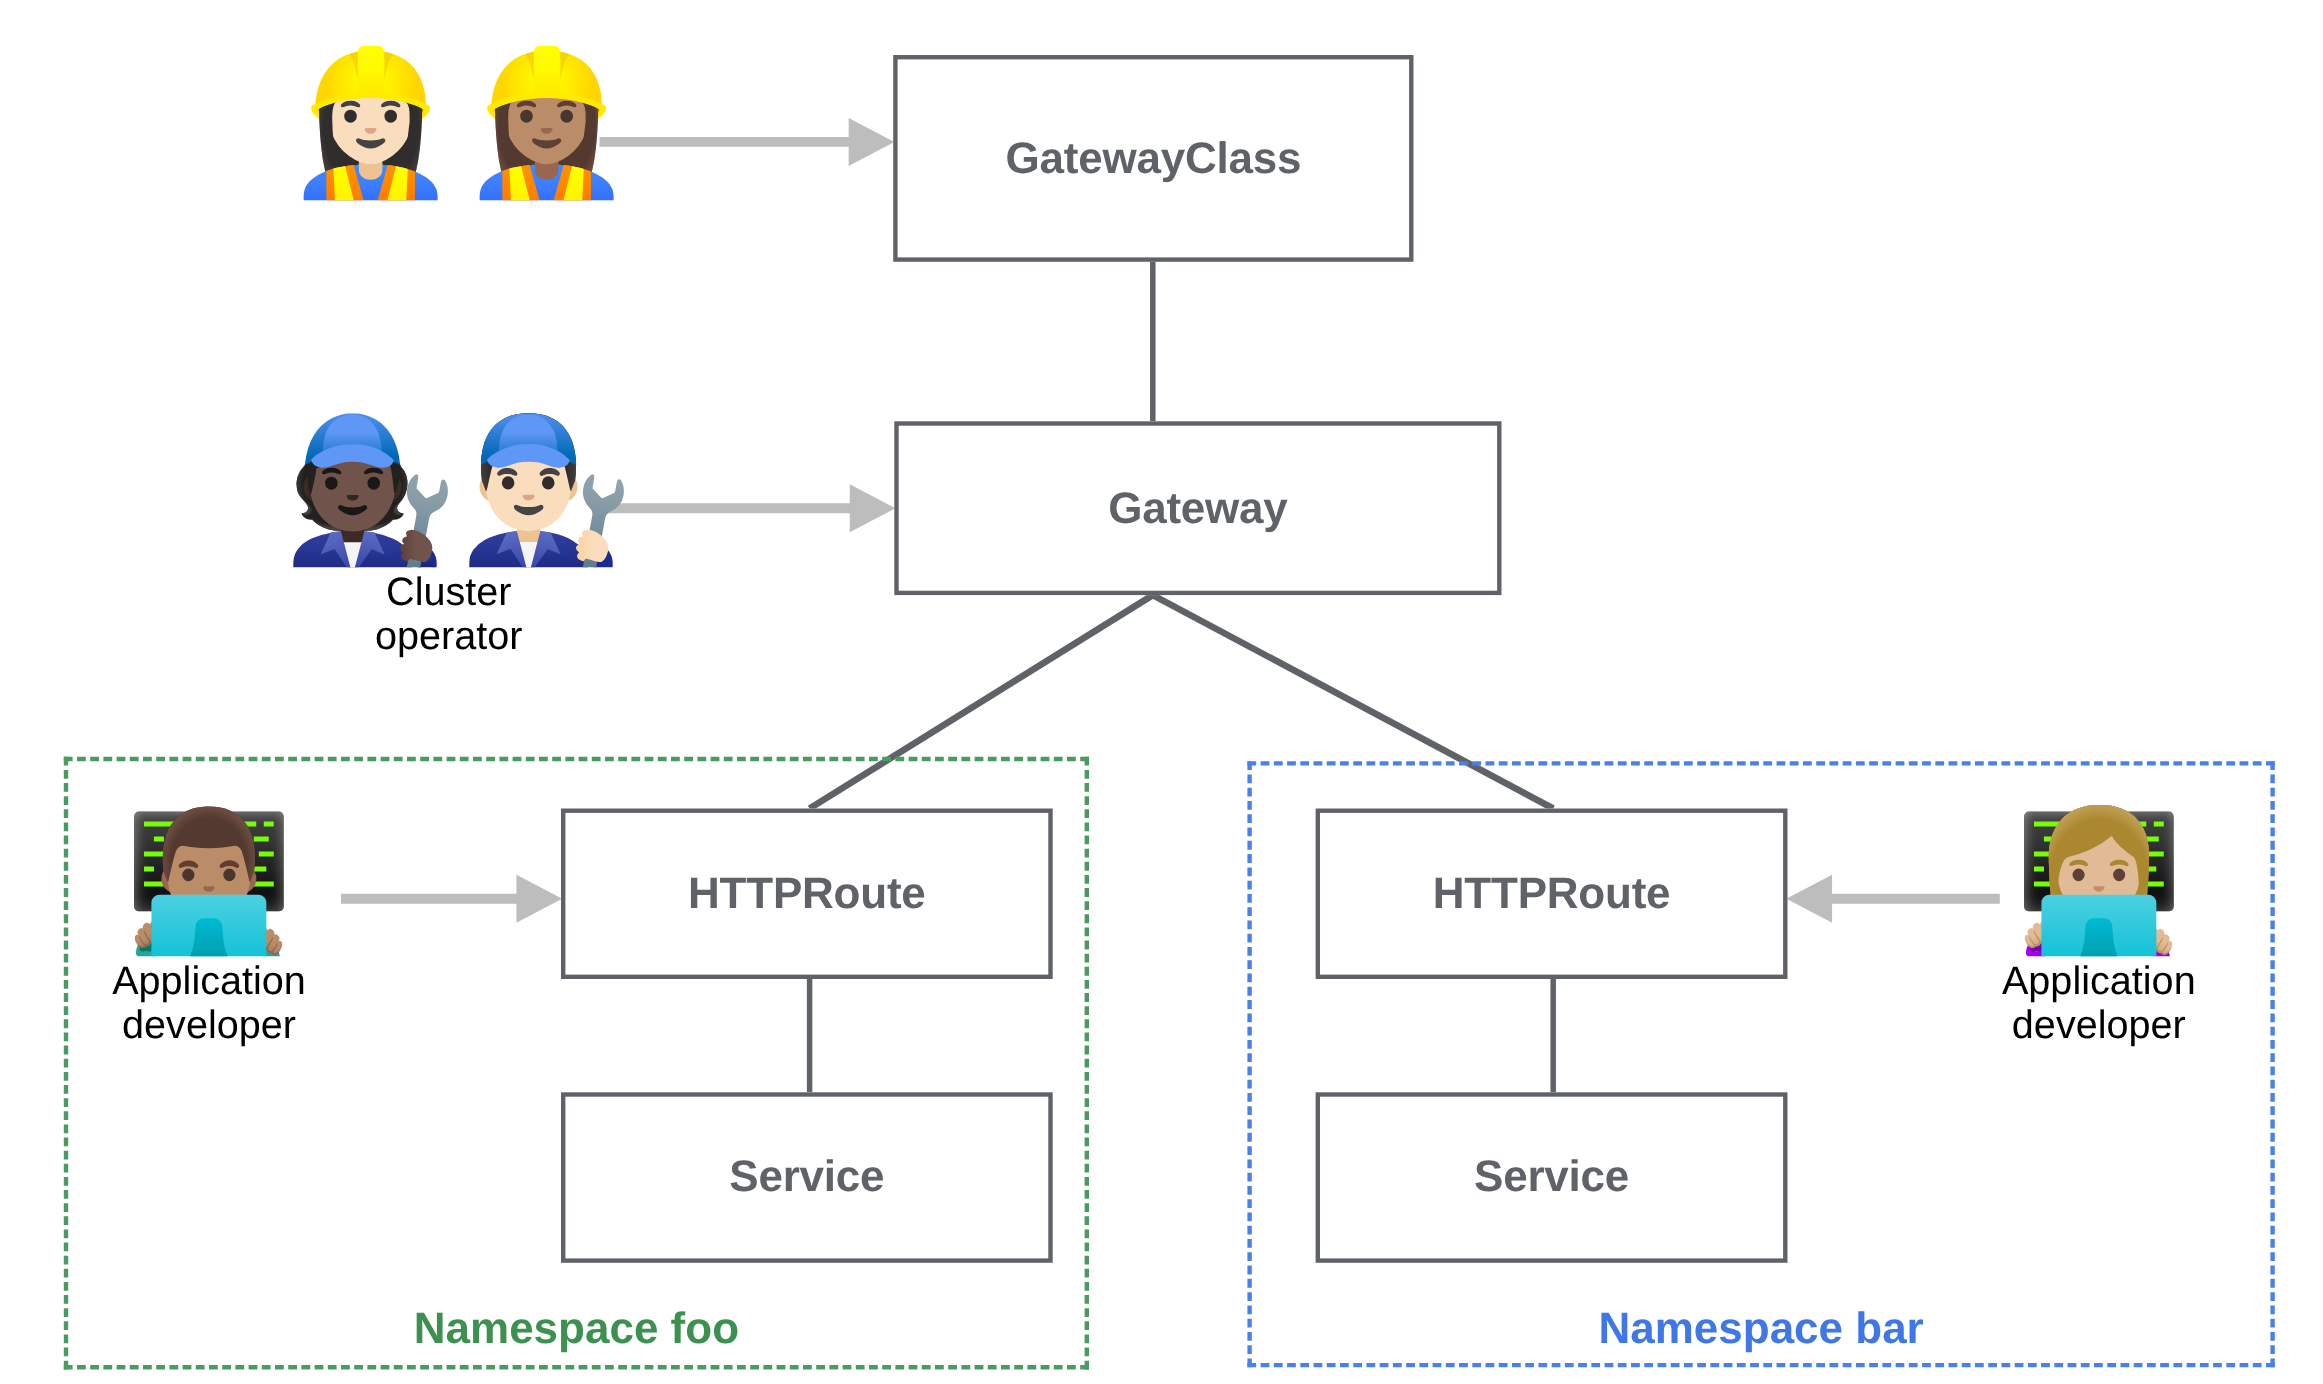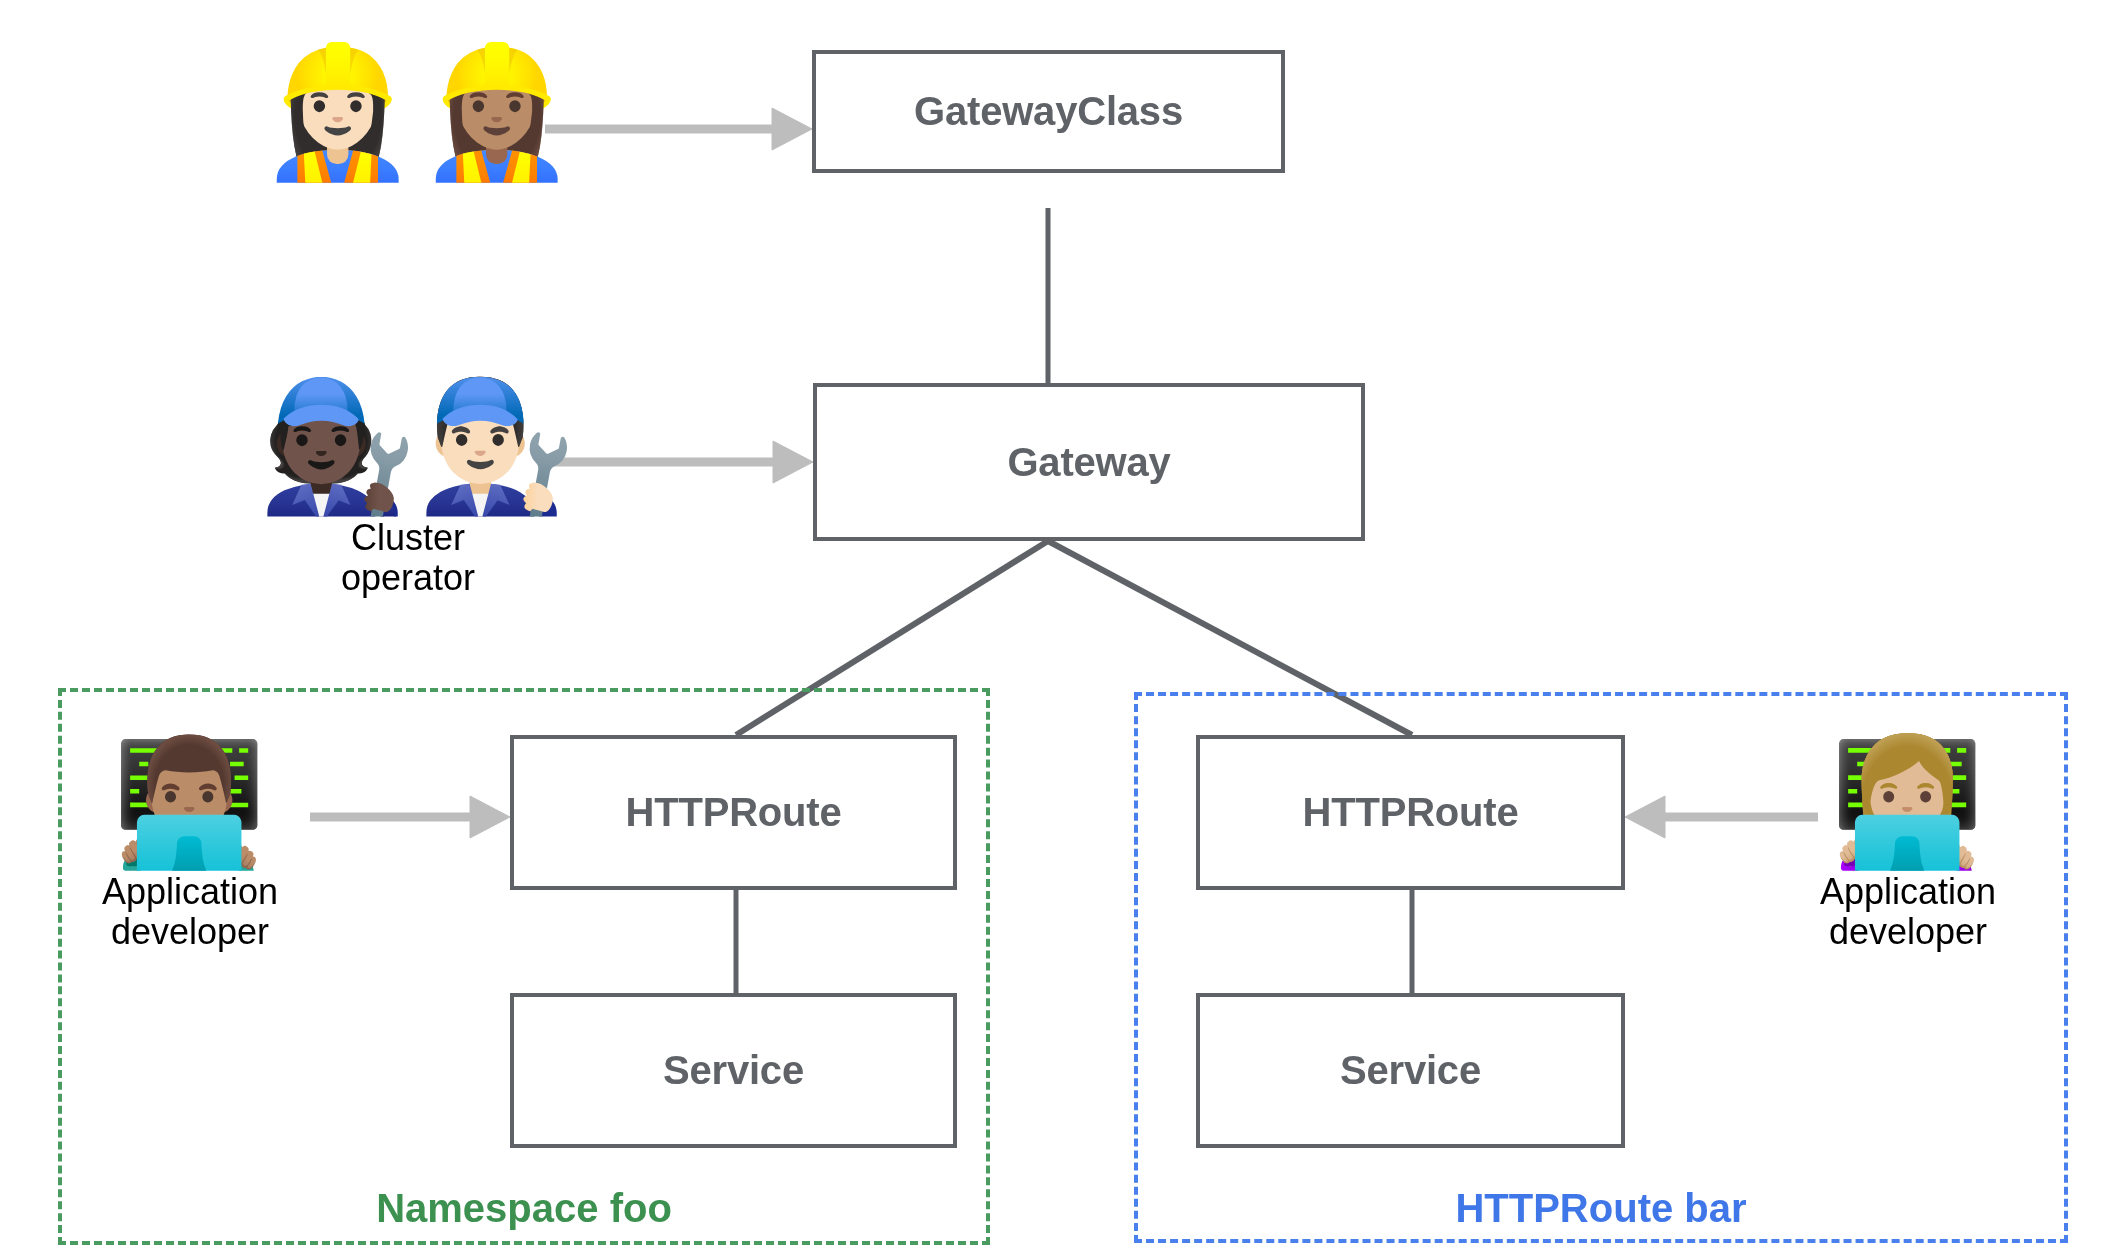--- a/index.html
+++ b/index.html
@@ -120,23 +120,23 @@
         <line x1="1818" y1="817" x2="1657" y2="817" stroke-width="9"></line>
         <polygon points="1625,817 1665,796 1665,838"></polygon>
       </g>
     </g>
   </svg>
 
   <div class="namespace ns-foo" style="left:58px; top:688px; width:932px; height:557px;"></div>
   <div class="ns-label ns-label-foo" style="left:58px; top:1186px; width:932px; text-align:center;">Namespace foo</div>
 
   <div class="namespace ns-bar" style="left:1134px; top:692px; width:934px; height:551px;"></div>
-  <div class="ns-label ns-label-bar" style="left:1134px; top:1186px; width:934px; text-align:center;">HTTPRoute bar</div>
+  <div class="ns-label ns-label-bar" style="left:1134px; top:1186px; width:934px; text-align:center;">Namespace bar</div>
 
-  <div class="node" style="left:812px; top:50px; width:473px; height:123px;">
+  <div class="node" style="left:812px; top:50px; width:473px; height:188px;">
     <span class="node-label">GatewayClass</span>
   </div>
 
   <div class="node" style="left:813px; top:383px; width:552px; height:158px;">
     <span class="node-label">Gateway</span>
   </div>
 
   <div class="node" style="left:510px; top:735px; width:447px; height:155px;">
     <span class="node-label">HTTPRoute</span>
   </div>

